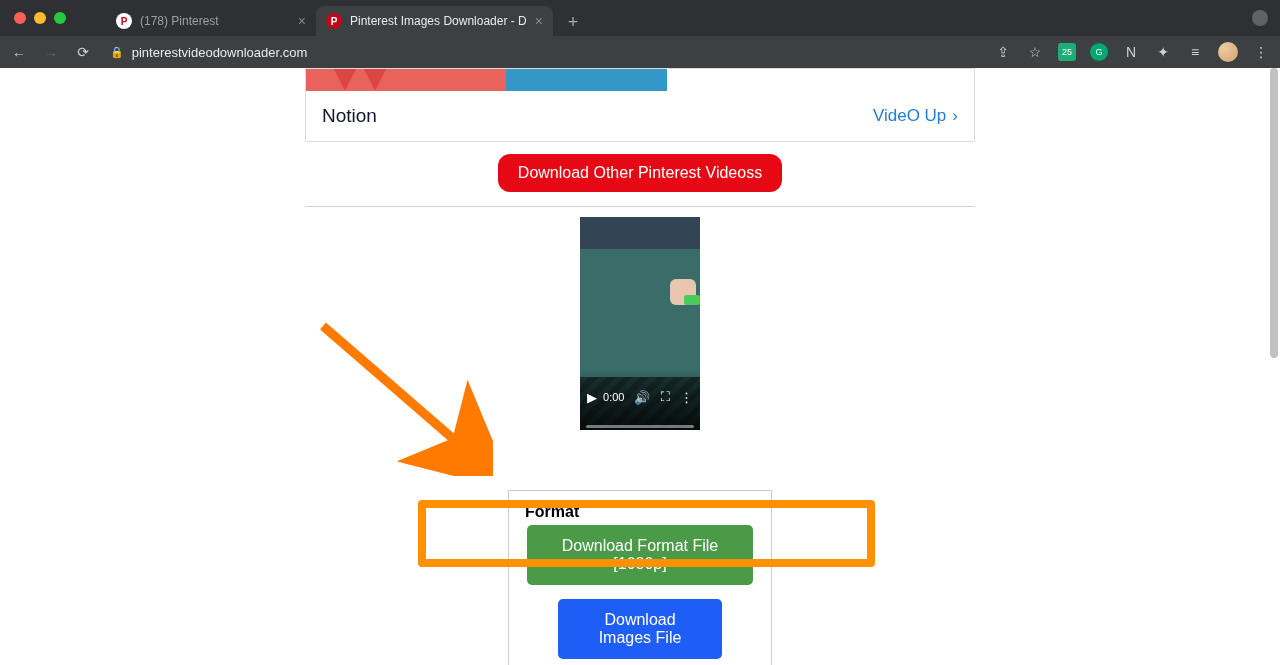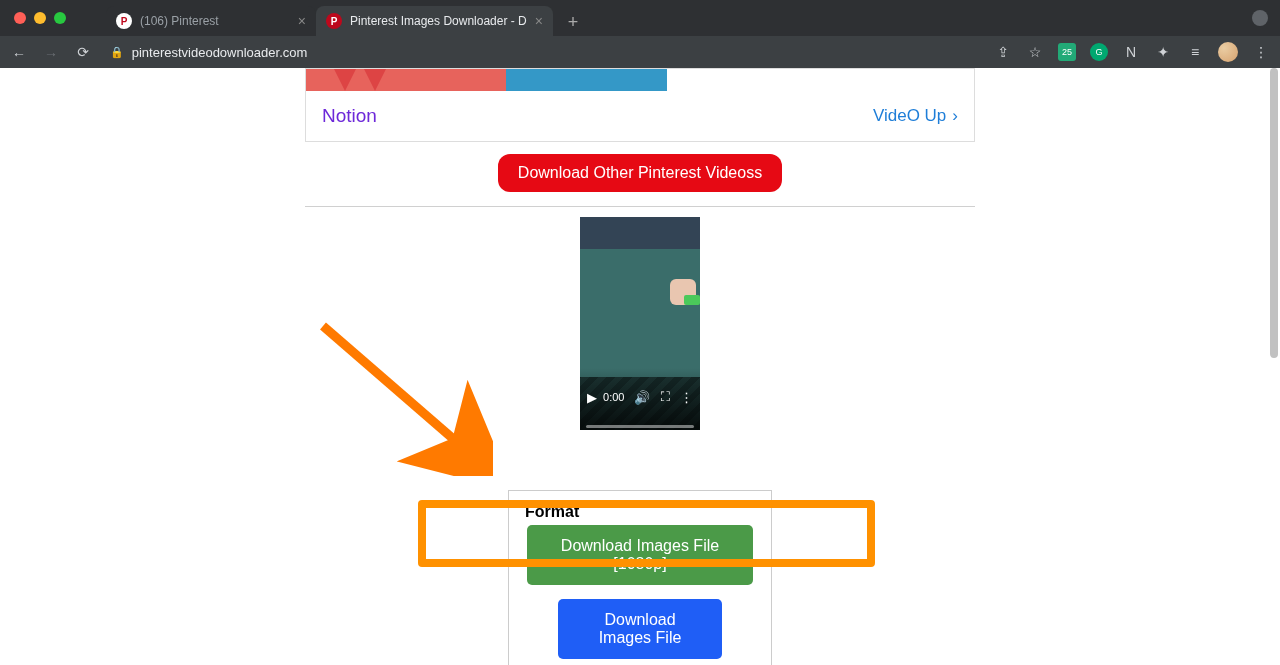--- a/index.html
+++ b/index.html
@@ -42,21 +42,21 @@
 
   
   .promo{ border:1px solid #ddd; }
   .promo-banner{ height:22px; display:flex;}
   .promo-banner .seg-red{ width:30%; background:#e7635c; position:relative;}
   .promo-banner .seg-blue{ width:24%; background:#3498c7;}
   .promo-banner .seg-white{ flex:1; background:#fff;}
   .seg-red::before, .seg-red::after{ content:""; position:absolute; top:-0px; width:0;height:0; border-left:11px solid transparent; border-right:11px solid transparent; border-top:22px solid #d44; }
   .seg-red::before{ left:28px;} .seg-red::after{ left:58px;}
   .promo-row{ display:flex; align-items:center; justify-content:space-between; padding:14px 16px 14px 16px;}
-  .promo-title{ font-size:19px; color:#6d28d9;}
+  .promo-title{ font-size:19px; color:#0f172a;}
   .promo-cta{ color:#1f7ed8; font-size:17px; display:flex; align-items:center; gap:6px; text-decoration:none;}
 
   
   .btn-row{ display:flex; justify-content:center; padding:12px 0 14px;}
   .btn-red{ background:#e60914; color:#fff; font-size:16px; padding:10px 20px; border:none; border-radius:12px;}
   hr.sep{ border:none; border-top:1px solid #d0d0d0; margin:0;}
 
   
   .video-wrap{ display:flex; justify-content:center; margin-top:10px;}
   .video{ width:120px; height:213px; position:relative; background:linear-gradient(#345 0 15%, #3a6d6a 15% 75%, rgba(0,0,0,.55) 75% 100%), repeating-linear-gradient(135deg,#2f5a58 0 6px,#3e7471 6px 12px); }
@@ -82,21 +82,21 @@
 
 <div class="titlebar">
   <div class="traffic">
     <div class="dot dot-red"></div>
     <div class="dot dot-yellow"></div>
     <div class="dot dot-green"></div>
   </div>
   <div class="tabs">
     <div class="tab inactive">
       <span class="favicon fav-pin">P</span>
-      <span>(106) Pinterest</span>
+      <span>(178) Pinterest</span>
       <span class="tclose">×</span>
     </div>
     <div class="tab active">
       <span class="favicon fav-dl">P</span>
       <span>Pinterest Images Downloader - D</span>
       <span class="tclose">×</span>
     </div>
     <div class="newtab">+</div>
   </div>
   <div class="profile-dot"></div>
@@ -156,21 +156,21 @@
           <span class="ico">🔊</span>
           <span class="ico">⛶</span>
           <span class="ico">⋮</span>
           <div class="prog"></div>
         </div>
       </div>
     </div>
 
     <div class="format-card">
       <div class="format-title">Format</div>
-      <button class="btn-green">Download Images File [1080p]</button><br>
+      <button class="btn-green">Download Format File [1080p]</button><br>
       <button class="btn-blue">Download Images File</button>
     </div>
 
     <svg class="arrow-svg" width="180" height="160">
       <defs>
           <marker id="ah" markerWidth="12" markerHeight="12" refX="6" refY="6" orient="auto">
         <path d="M0,0 L12,6 L0,12 L3,6 z" fill="#ff7a00"></path>
           </marker>
         </defs>
       <line x1="10" y1="10" x2="160" y2="140" stroke="#ff7a00" stroke-width="9" marker-end="url(#ah)"></line>

